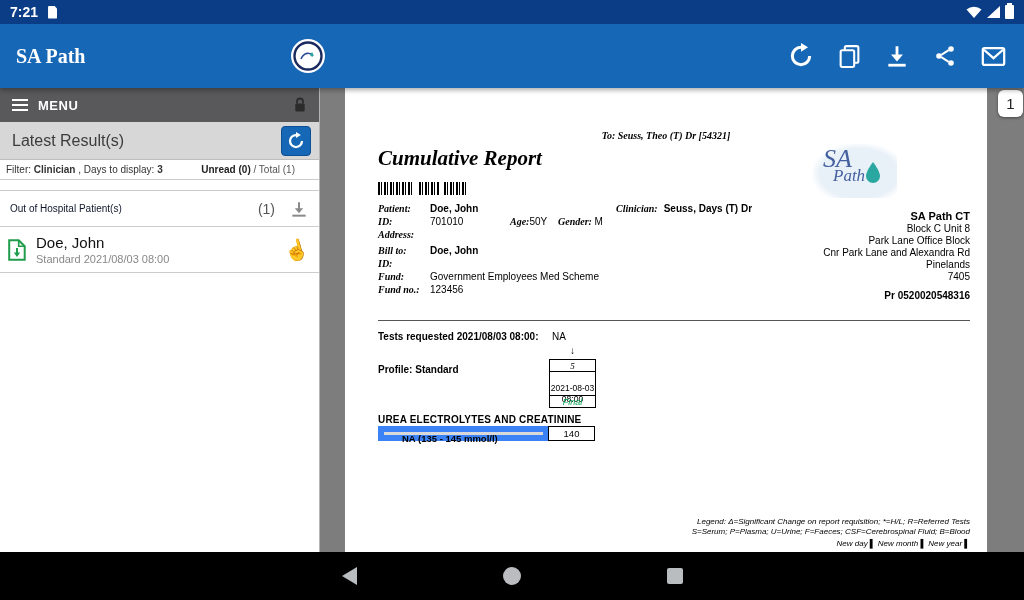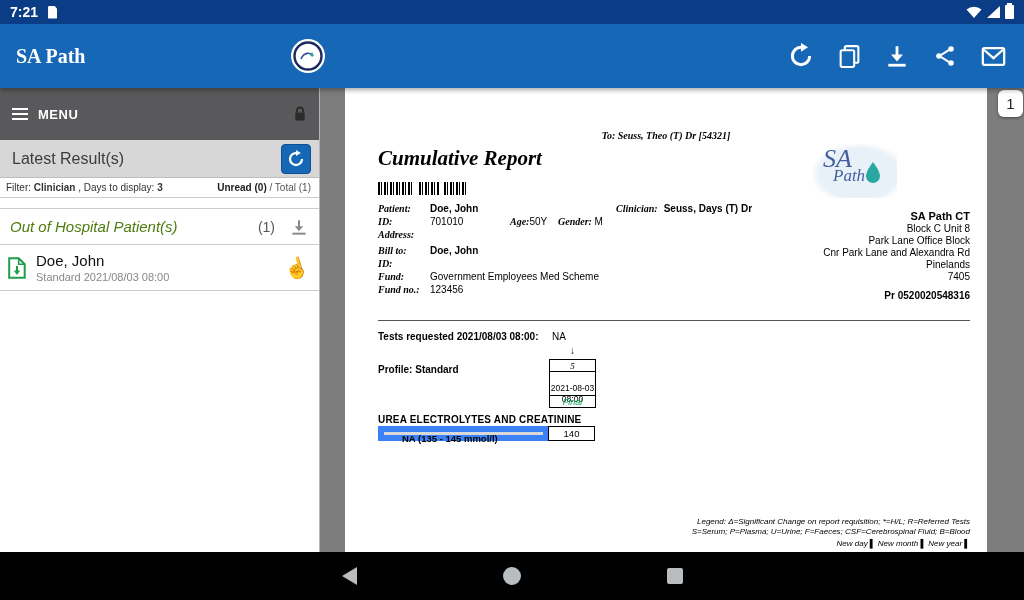--- a/index.html
+++ b/index.html
@@ -28,37 +28,37 @@
   .app-actions { margin-left:auto; display:flex; align-items:center; gap:18px; }
   .icon-btn { width:30px; height:30px; background:transparent; border:none; padding:0;
     cursor:pointer; display:flex; align-items:center; justify-content:center; }
   .icon-btn svg { display:block; }
 
   
   .body { position:absolute; top:88px; left:0; width:1024px; height:464px; display:flex; }
 
   
   .sidebar { width:320px; background:#fff; position:relative; border-right:1px solid #b5b5b5; }
-  .menu-bar { height:52px; background:var(--menu-bar,#59595b); display:flex; align-items:center;
+  .menu-bar { height:34px; background:var(--menu-bar,#59595b); display:flex; align-items:center;
     padding:0 12px; gap:10px; cursor:pointer; }
   .hamb { display:flex; flex-direction:column; gap:3px; }
   .hamb i { display:block; width:16px; height:2px; background:#fff; }
   .menu-label { color:#fff; font-size:13px; font-weight:bold; letter-spacing:.5px; }
   .lock { margin-left:auto; }
   .latest-row { height:38px; background:var(--latest-bg,#d7d7d7); border-bottom:1px solid #bdbdbd;
     display:flex; align-items:center; padding:0 8px 0 12px; font-size:16px; color:#3c3c3c; }
   .refresh-btn { margin-left:auto; width:30px; height:30px; border:1px solid #0d4f94; border-radius:4px;
     background:var(--primary,#1667b5); display:flex; align-items:center; justify-content:center; cursor:pointer; }
-  .filter-row { height:20px; display:flex; align-items:center; padding:0 8px 0 6px;
+  .filter-row { height:20px; display:flex; align-items:center; padding:0 24px 0 6px;
     font-size:10px; color:#333; border-bottom:1px solid #ccc; background:#fff; }
   .f-right { margin-left:auto; color:#555; }
   .f-right b { color:#222; }
   .section-row { margin-top:10px; height:37px; border-top:1px solid #ccc; border-bottom:1px solid #ccc;
     display:flex; align-items:center; padding:0 10px; cursor:pointer; background:#fff; }
-  .sec-title { font-size:15px; color:#4d7c0f;font-style:italic; }
+  .sec-title { font-size:10px; color:#0f172a; }
   .sec-count { margin-left:auto; font-size:14px; color:#555; }
   .dl-gray { margin-left:14px; }
   .patient-row { height:46px; border-bottom:1px solid #ccc; display:flex; align-items:center;
     padding:0 10px 0 8px; gap:10px; cursor:pointer; background:#fff; }
   .p-name { font-size:15px; color:#111; }
   .p-detail { font-size:11px; color:#888; margin-top:2px; }
   .hand { margin-left:auto; font-size:20px; color:#222; transform:rotate(-15deg); }
 
   
   .doc-area { flex:1; background:var(--doc-bg,#7d7d7d); position:relative; overflow:hidden; }

